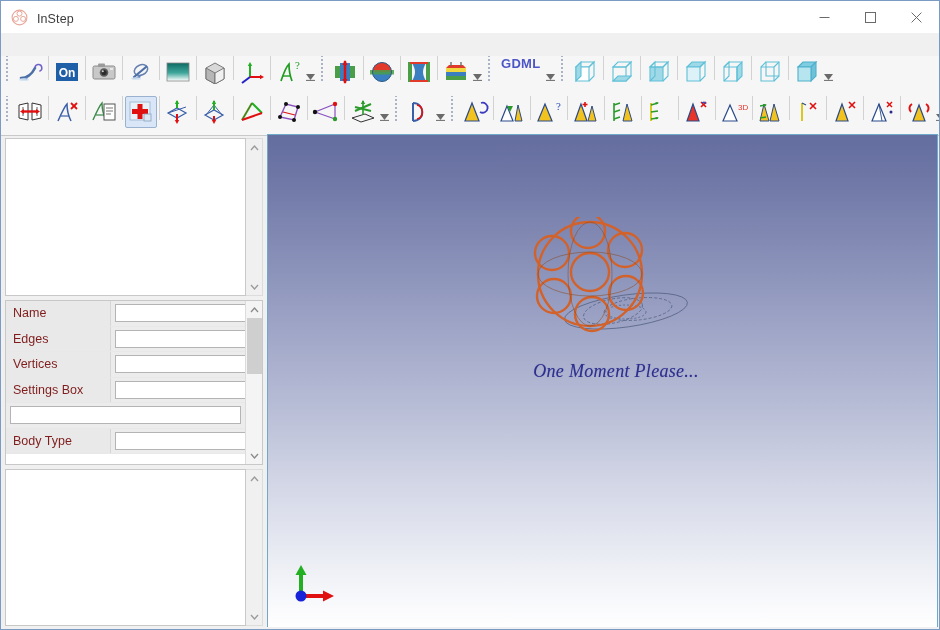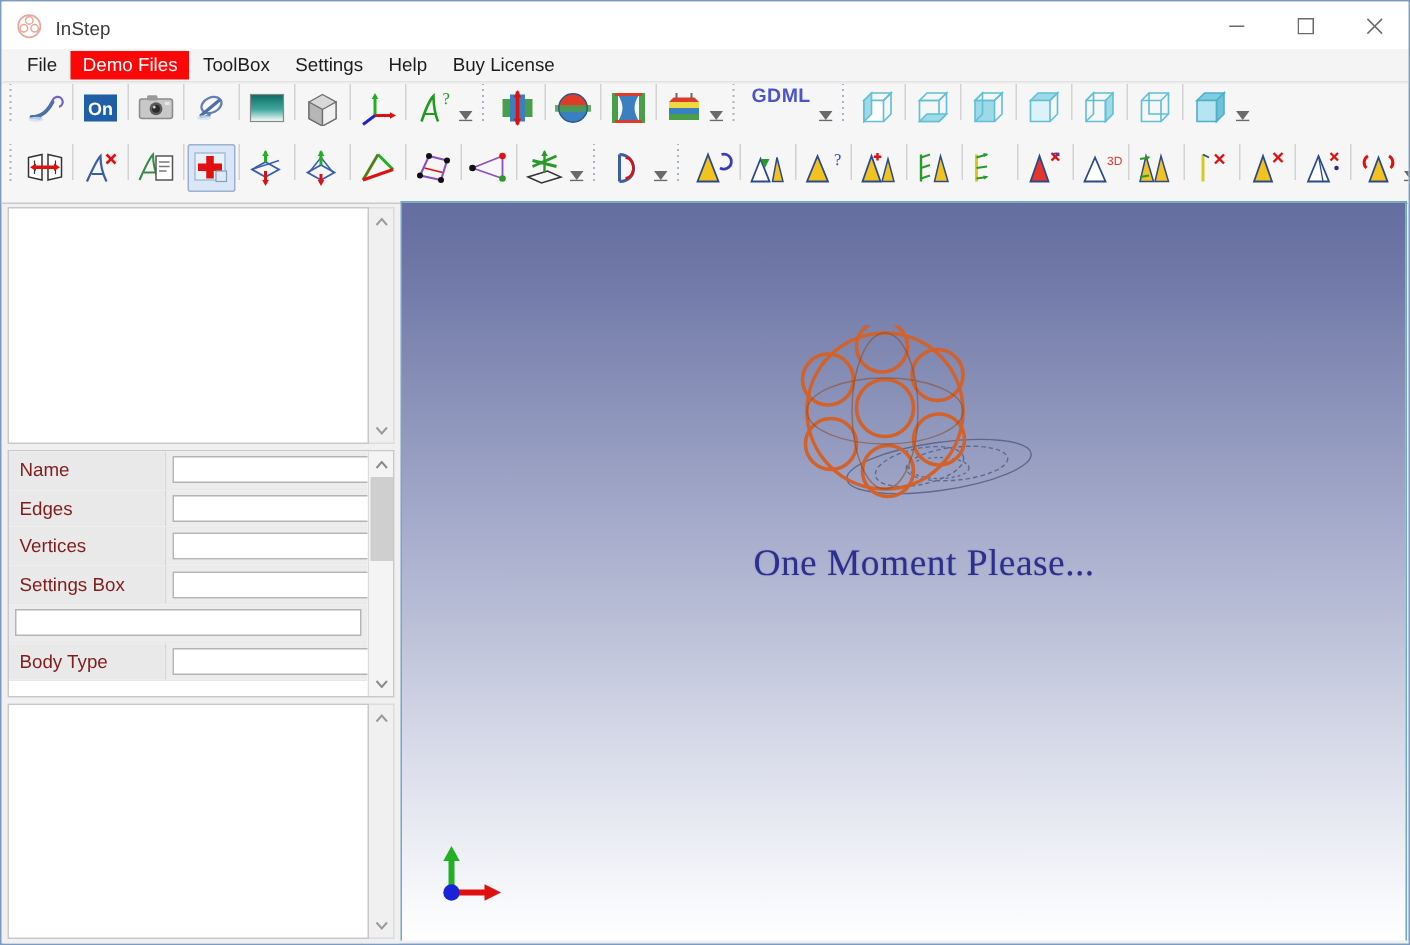--- a/index.html
+++ b/index.html
@@ -172,21 +172,21 @@
       #ffffff 100%);
     overflow:hidden;
   }
   .loading-wrap{
     position:absolute;left:0;top:0;width:100%;height:100%;
     display:flex;flex-direction:column;align-items:center;
     justify-content:flex-start;padding-top:82px;box-sizing:border-box;
   }
   .loading-text{
     font-family:"Liberation Serif",serif;
-    font-size:25px;color:#2d2f8e;
+    font-style:italic;font-size:18px;color:#2d2f8e;
     margin-top:10px;letter-spacing:.3px;white-space:nowrap;
     text-shadow:0 0 1px rgba(45,47,142,.35);
     margin-left:27px;
   }
   .axis-gizmo{position:absolute;left:24px;bottom:18px;}
 
   
   .bottomstrip{
     position:absolute;left:1px;bottom:0;width:938px;height:2px;background:#f0f0f0;
   }
@@ -227,28 +227,20 @@
         <span>
           <svg width="11" height="11" viewBox="0 0 11 11">
             <line x1="0.6" y1="0.6" x2="10.4" y2="10.4" stroke="#6a6a6a" stroke-width="1"></line>
             <line x1="10.4" y1="0.6" x2="0.6" y2="10.4" stroke="#6a6a6a" stroke-width="1"></line>
           </svg>
         </span>
       </div>
     </div>
   </div>
 
-  <div class="menubar">
-    <div class="menu-item">File</div>
-    <div class="menu-item highlight">Demo Files</div>
-    <div class="menu-item">ToolBox</div>
-    <div class="menu-item">Settings</div>
-    <div class="menu-item">Help</div>
-    <div class="menu-item">Buy License</div>
-  </div>
 
   <div class="toolbar" id="toolbar1">
 
     <div class="tb-grip"></div>
 
     <div class="tb-btn">
       <svg width="26" height="26" viewBox="0 0 26 26">
         <path d="M4 19 C10 19 15 15 18 9" stroke="#4d6fa8" stroke-width="2.6" fill="none" stroke-linecap="round"></path>
         <path d="M18 9 a3.4 3.4 0 1 1 4.4 3.2" stroke="#6f63c8" stroke-width="1.5" fill="none"></path>
         <path d="M4 20 l7 -2 -1 3 z" fill="#5a7fbb"></path>

